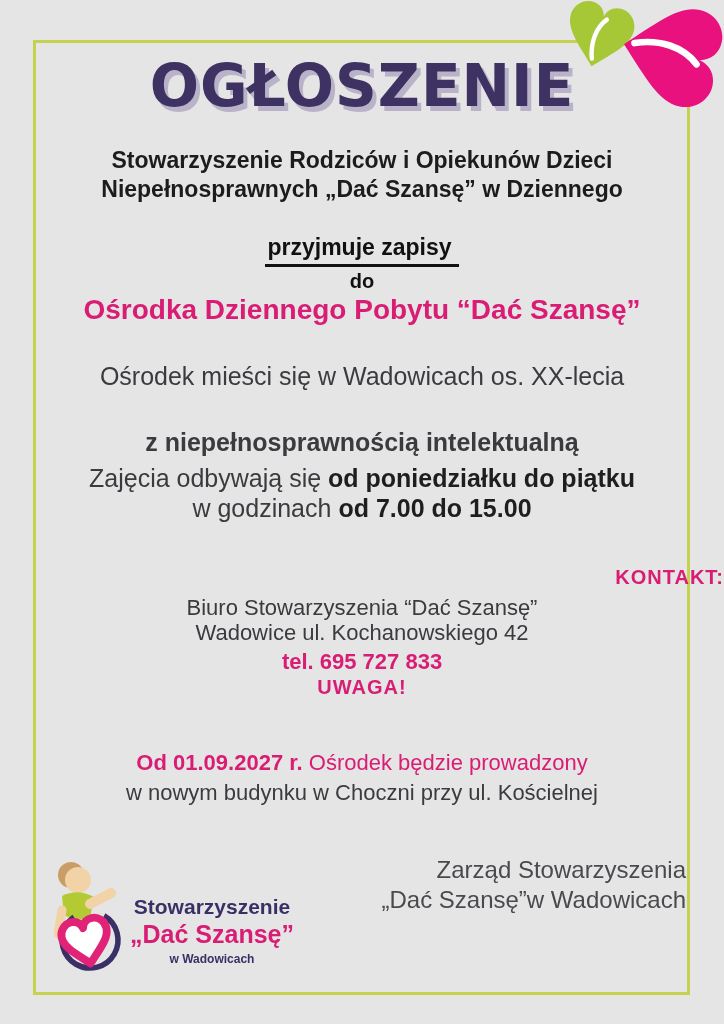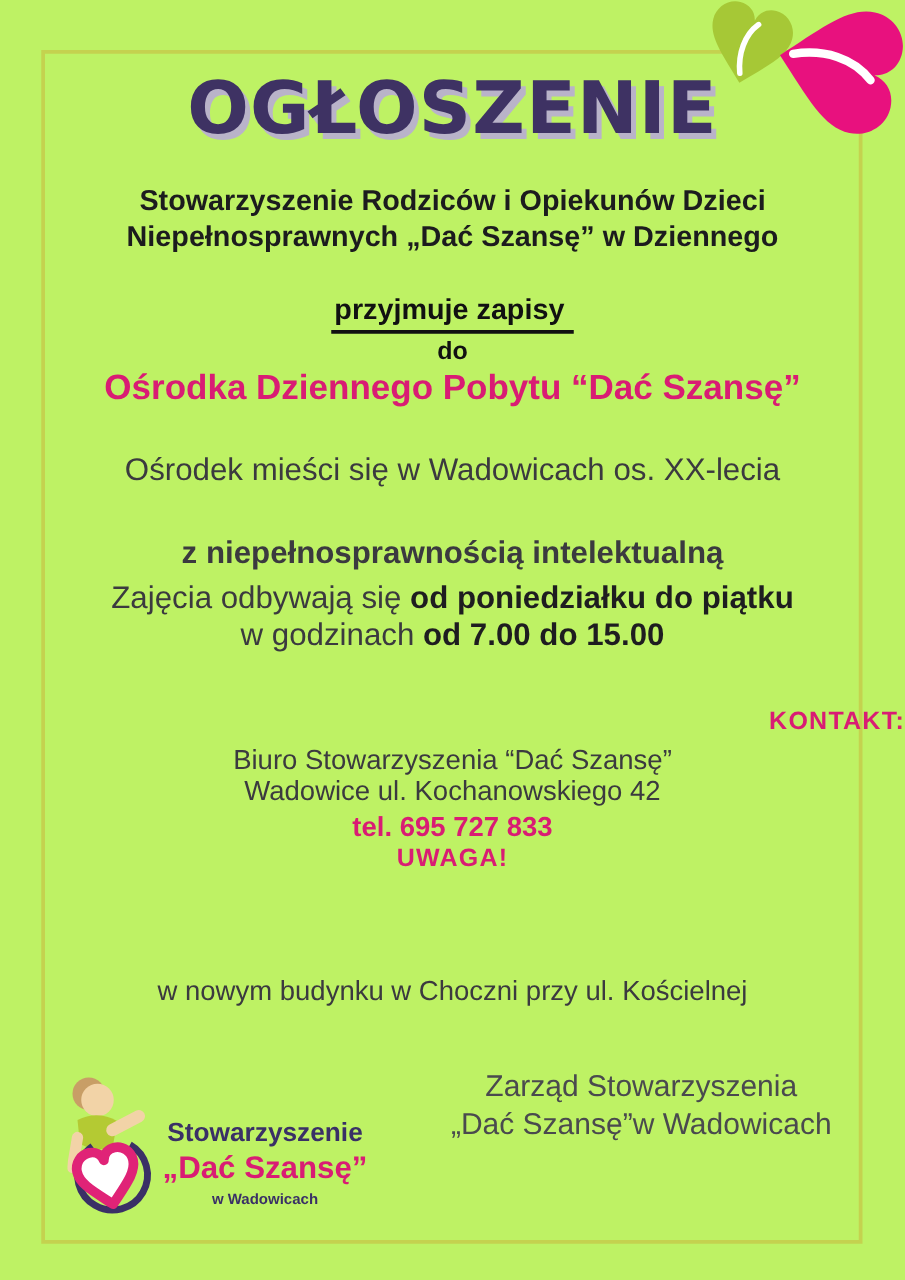--- a/index.html
+++ b/index.html
@@ -1,21 +1,21 @@
 <!DOCTYPE html>
 <html><head>
 <meta charset="utf-8">
 <style>
   * { margin: 0; padding: 0; box-sizing: border-box; }
   html, body { background: #ffffff; }
   .page {
     position: relative;
     width: 724px;
     height: 1024px;
-    background: #bef264;
+    background: #e5e5e5;
     overflow: hidden;
     font-family: "Liberation Sans", sans-serif;
   }
   .frame {
     position: absolute;
     left: 33px; top: 40px;
     width: 657px; height: 955px;
     border: 3px solid #c4d24f;
     z-index: 1;
   }
@@ -66,21 +66,21 @@
   .phone-line { top: 649px; font-size: 22px; font-weight: bold; color: #d91c74; }
 
   .notice-heading { top: 676px; font-size: 20px; font-weight: bold; letter-spacing: 1px; color: #d91c74; }
   .notice-line1 { top: 750px; font-size: 22px; color: #d91c74; }
   .notice-line1 b { color: #d91c74; }
   .notice-line2 { top: 780px; font-size: 22px; color: #3b3a3f; }
 
   .signature {
     position: absolute;
     left: 340px; top: 855px; width: 346px;
-    text-align: center;
+    text-align: right;
     font-size: 24px;
     color: #4a4a4e;
     line-height: 30px;
     z-index: 2;
   }
 
   .logo { position: absolute; left: 54px; top: 852px; width: 270px; height: 135px; z-index: 2; }
   .logo-graphic { position: absolute; left: 0; top: 2px; }
   .logo-text {
     position: absolute; left: 58px; top: 44px; width: 200px;
@@ -125,20 +125,21 @@
   <div class="abs bodyline care-line2">z niepełnosprawnością intelektualną</div>
   <div class="abs bodyline sched-line"><span>Zajęcia odbywają się </span><b>od poniedziałku do piątku</b></div>
   <div class="abs bodyline hours-line"><span>w godzinach </span><b>od 7.00 do 15.00</b></div>
 
   <div class="abs contact-heading">KONTAKT:</div>
   <div class="abs contact-line1">Biuro Stowarzyszenia “Dać Szansę”</div>
   <div class="abs contact-line2">Wadowice ul. Kochanowskiego 42</div>
   <div class="abs phone-line">tel. 695 727 833</div>
 
   <div class="abs notice-heading">UWAGA!</div>
+  <div class="abs notice-line1"><b>Od 01.09.2027 r.</b><span> Ośrodek będzie prowadzony</span></div>
   <div class="abs notice-line2">w nowym budynku w Choczni przy ul. Kościelnej</div>
 
   <div class="signature">
     <div>Zarząd Stowarzyszenia</div>
     <div>„Dać Szansę”w Wadowicach</div>
   </div>
 
   <div class="logo">
     <svg class="logo-graphic" width="130" height="130" viewBox="0 0 130 130">
 

